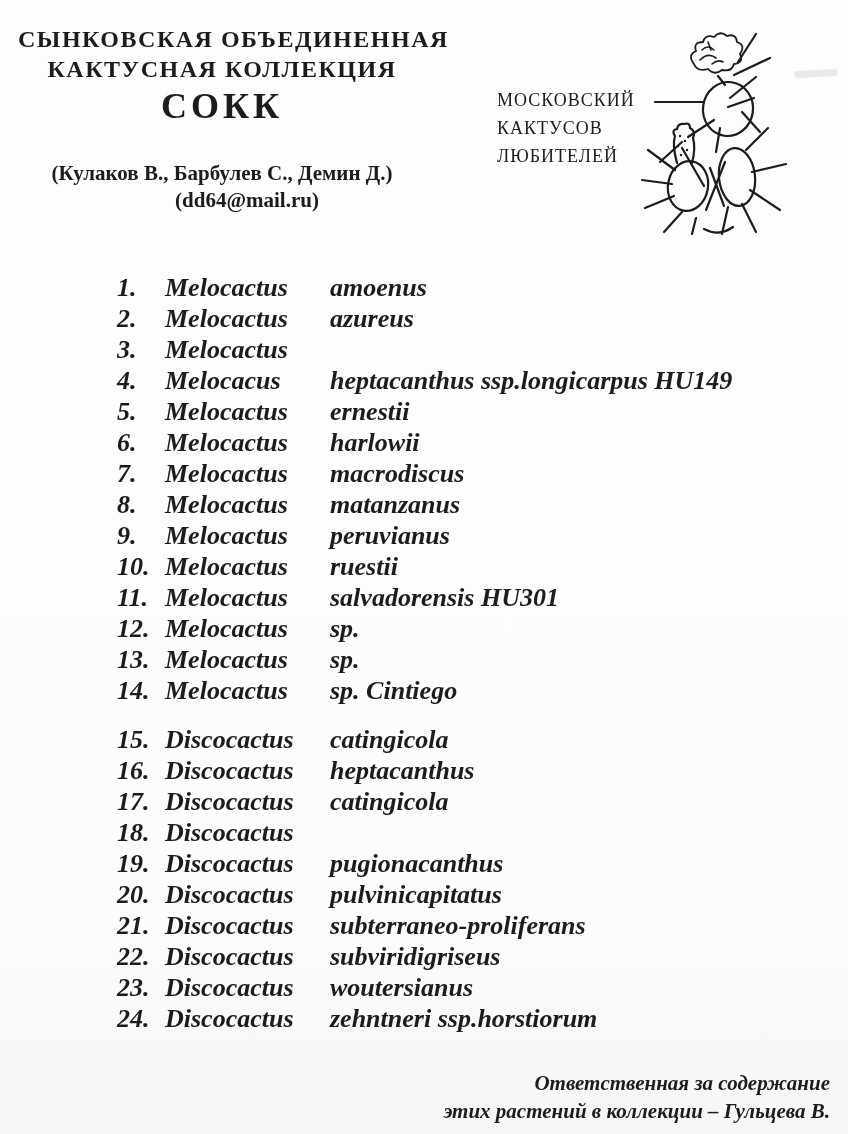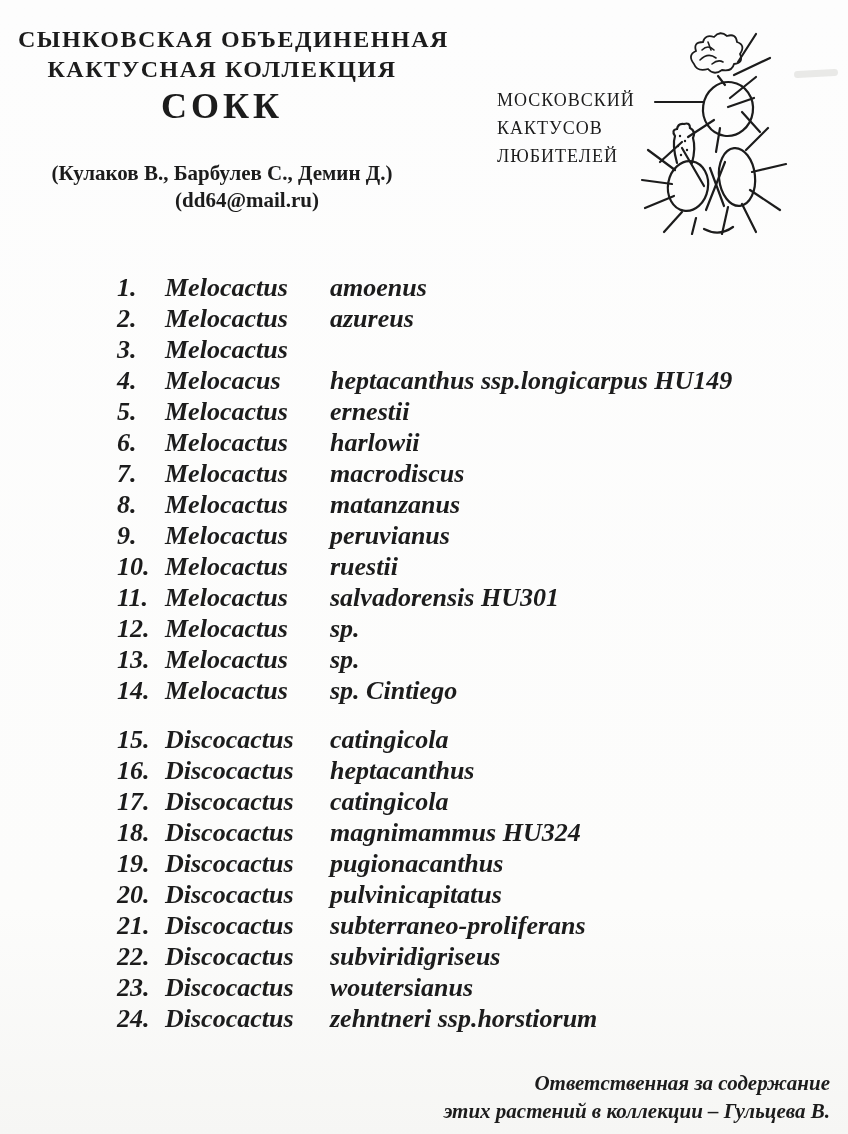--- a/index.html
+++ b/index.html
@@ -291,21 +291,20 @@
 
     <div class="row">
       <span class="num">17.</span>
       <span class="genus">Discocactus</span>
       <span class="species">catingicola</span>
     </div>
 
     <div class="row">
       <span class="num">18.</span>
       <span class="genus">Discocactus</span>
-      <span class="species">magnimammus HU324</span>
     </div>
 
     <div class="row">
       <span class="num">19.</span>
       <span class="genus">Discocactus</span>
       <span class="species">pugionacanthus</span>
     </div>
 
     <div class="row">
       <span class="num">20.</span>

